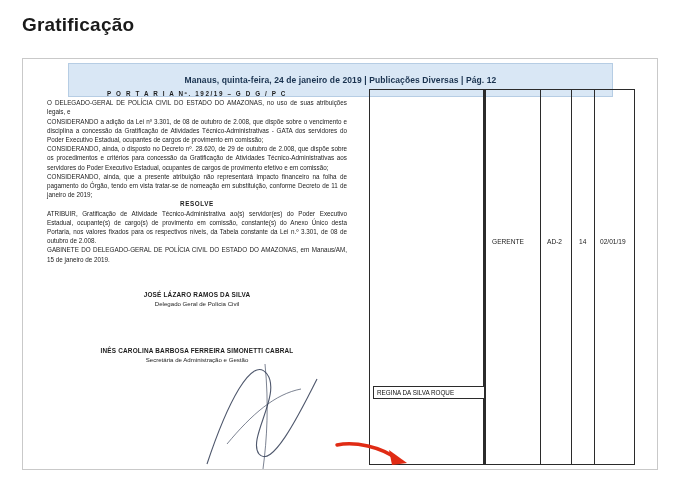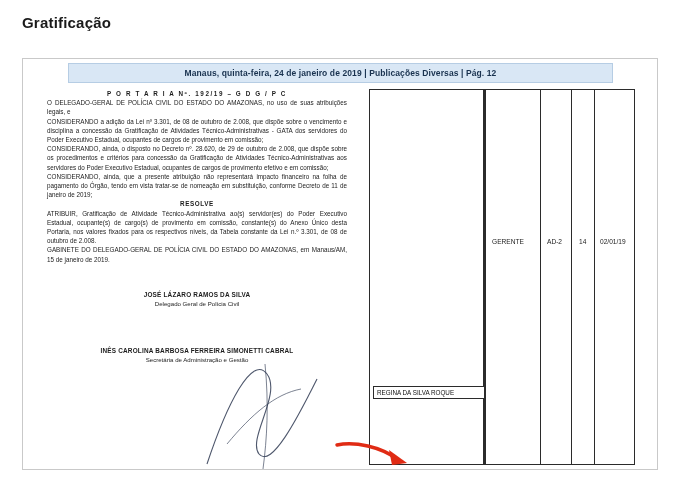--- a/index.html
+++ b/index.html
@@ -12,41 +12,41 @@
     height: 481px;
     font-family: "Liberation Sans", sans-serif;
     color: #000;
     position: relative;
     overflow: hidden;
   }
   .page-title {
     position: absolute;
     left: 22px;
     top: 14px;
-    font-size: 15px;
+    font-size: 19px;
     font-weight: bold;
     color: #1a1a1a;
     letter-spacing: 0.2px;
   }
   .doc-frame {
     position: absolute;
     left: 22px;
     top: 58px;
     width: 636px;
     height: 412px;
     border: 1px solid #c9c9c9;
     background: #ffffff;
     box-sizing: border-box;
   }
   .doc-header {
     position: absolute;
     left: 45px;
     top: 4px;
     width: 545px;
-    height: 20px;
+    height: 34px;
     background: #d9e7f5;
     border: 1px solid #b6cde4;
     box-sizing: border-box;
     display: flex;
     align-items: center;
     justify-content: center;
   }
   .doc-header-text {
     font-size: 8.5px;
     font-weight: bold;

